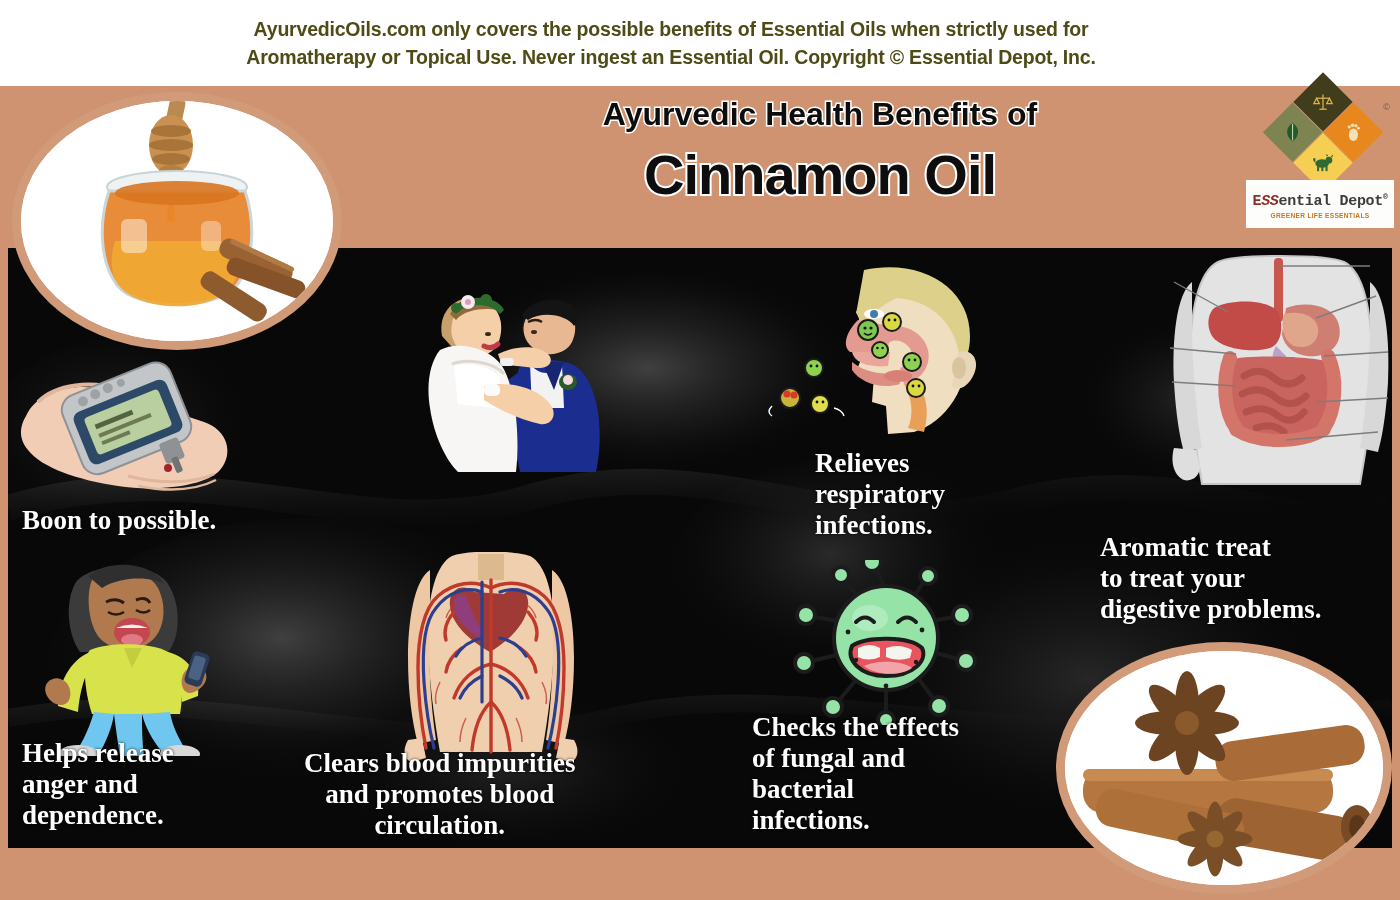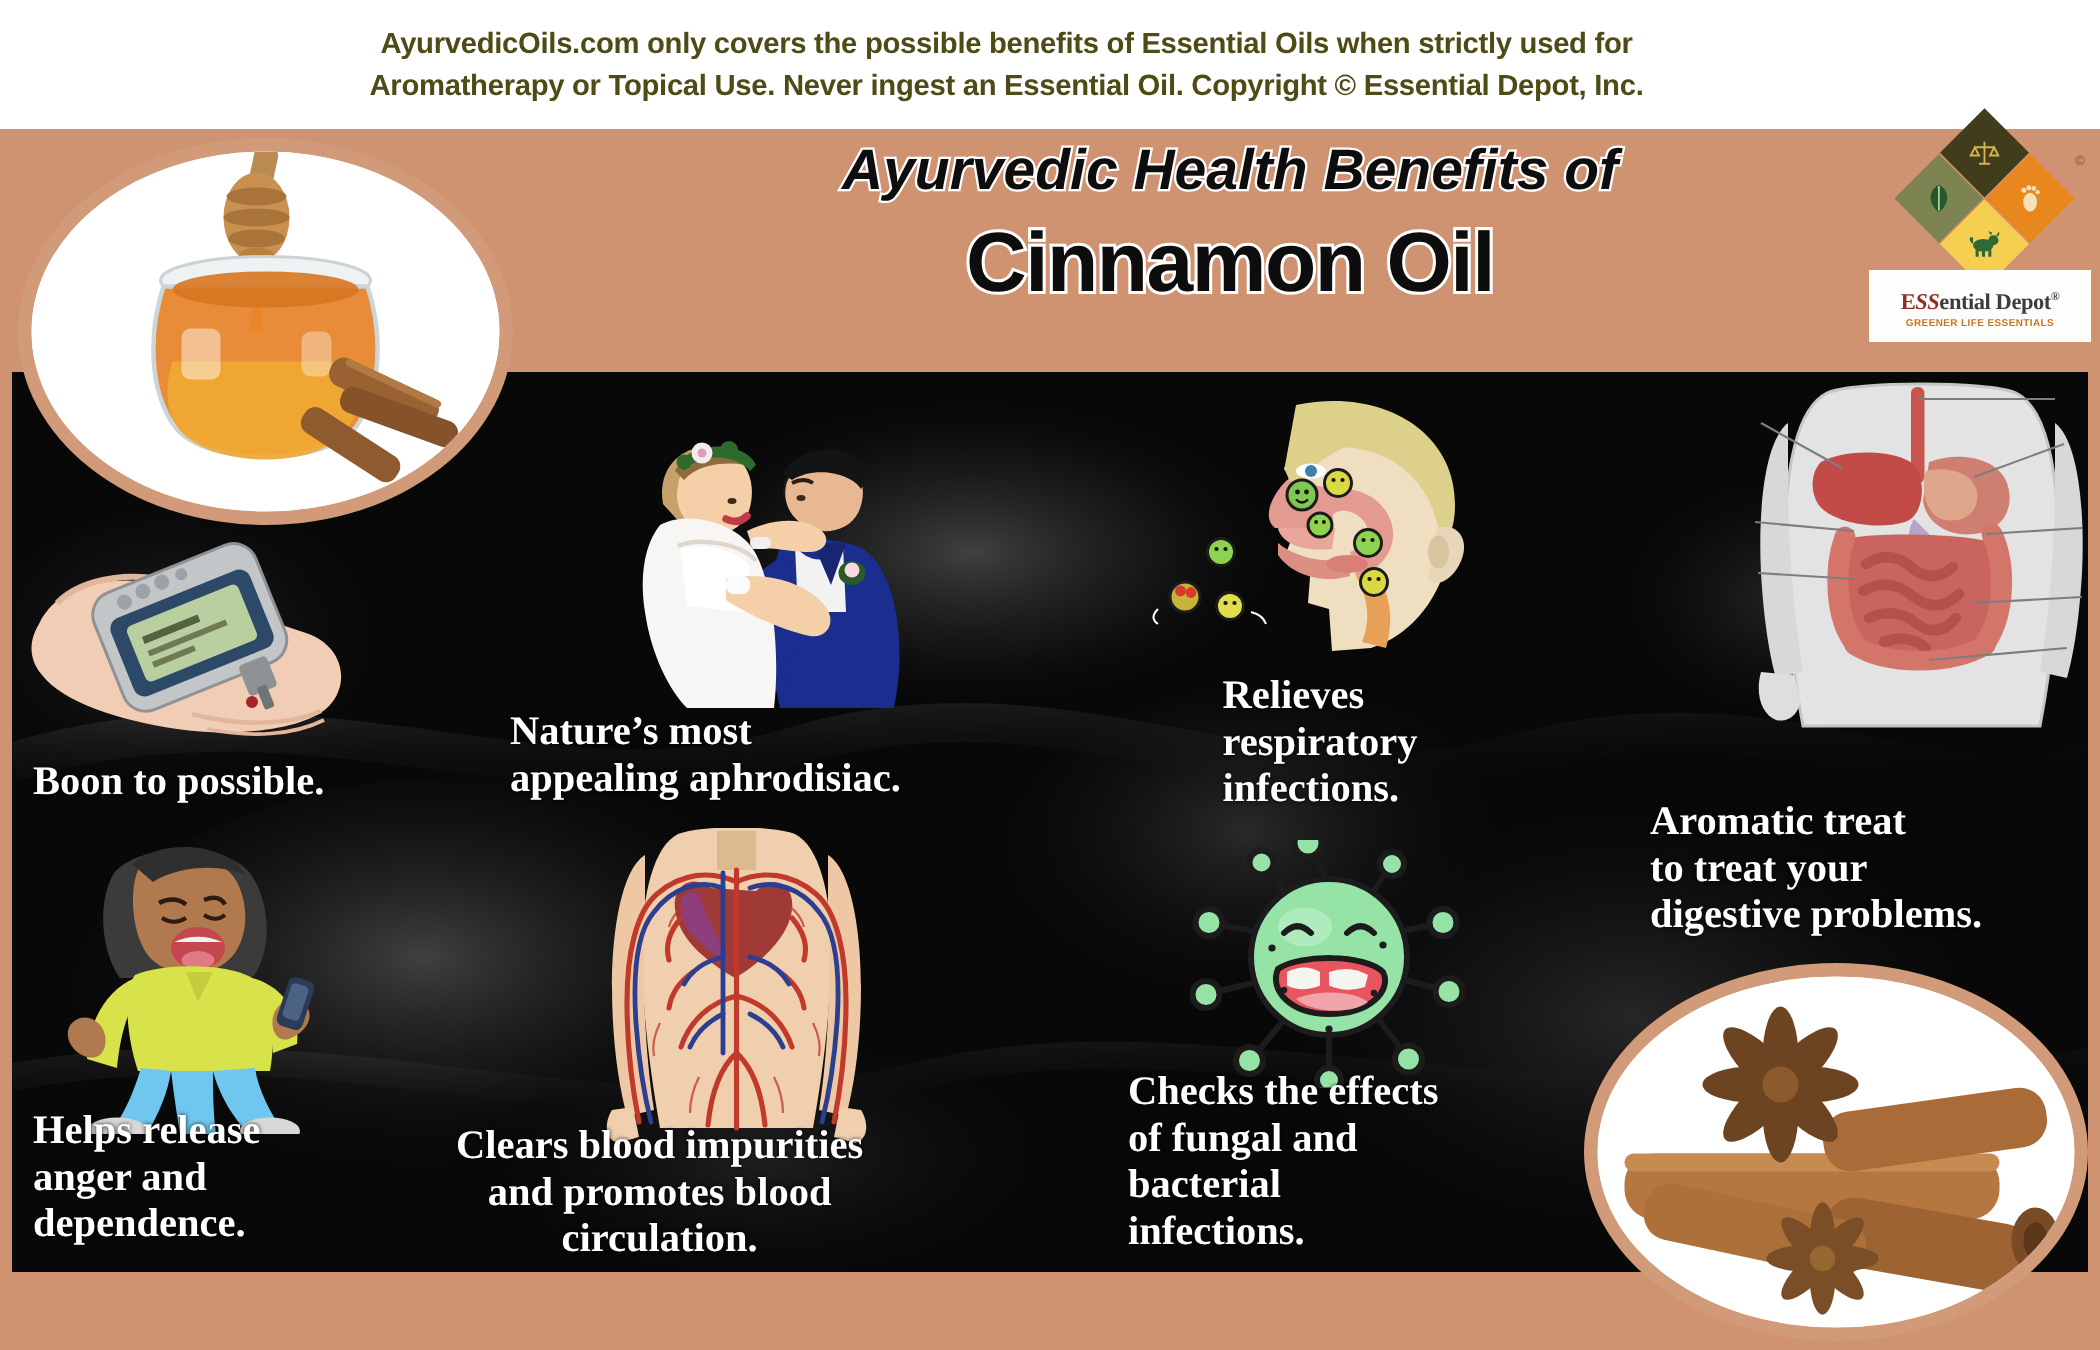--- a/index.html
+++ b/index.html
@@ -41,28 +41,27 @@
     position:absolute;left:0;top:86px;width:1400px;height:162px;
     background:#cf9372;
   }
   .title-wrap{
     position:absolute;left:420px;top:92px;width:800px;
     text-align:center;
     font-family:"Liberation Sans",sans-serif;
     font-weight:bold;
   }
   .title-sub{
-    font-size:38px;
+    font-size:32px;
     line-height:44px;
     color:#0d0d0d;
     letter-spacing:0px;
     -webkit-text-stroke:3px #ffffff;
     paint-order:stroke fill;
     text-shadow:0 0 0 #fff;
-    font-style:italic;
   }
   .title-main{
     font-size:56px;
     line-height:78px;
     color:#0d0d0d;
     letter-spacing:-1px;
     -webkit-text-stroke:4px #ffffff;
     paint-order:stroke fill;
   }
 
@@ -116,21 +115,21 @@
     position:absolute;right:6px;top:14px;
     font-family:"Liberation Sans",sans-serif;
     font-size:9px;color:#6a5b4a;
   }
   .logo .plate{
     position:absolute;left:2px;top:92px;width:148px;height:48px;
     background:#fdfdfb;
     display:flex;flex-direction:column;align-items:center;justify-content:center;
   }
   .logo .ed-name{
-    font-family:Liberation Serif, serif;
+    font-family:Liberation Mono, monospace;
     font-weight:bold;font-size:15px;line-height:16px;
     letter-spacing:-0.3px;
   }
   .logo .ed-name .e1{color:#8d2f24;}
   .logo .ed-name .ss{color:#8d2f24;font-style:italic;}
   .logo .ed-name .rest{color:#3d3d3d;}
   .logo .ed-name .sup{font-size:8px;vertical-align:super;color:#3d3d3d;}
   .logo .ed-tag{
     font-family:"Liberation Sans",sans-serif;
     font-weight:bold;font-size:6.6px;letter-spacing:0.3px;
@@ -637,22 +636,20 @@
         <circle cx="62" cy="72" r="2.4"></circle>
           <circle cx="70" cy="100" r="2.2"></circle>
         <circle cx="136" cy="70" r="2.4"></circle>
           <circle cx="130" cy="102" r="2.2"></circle>
         <circle cx="100" cy="126" r="2.4"></circle>
       </g>
     </svg>
   </div>
 
   <div class="cap cap-diabetic">Boon to possible.</div>
-  <div class="cap cap-aphro">Nature’s most
-appealing aphrodisiac.</div>
   <div class="cap cap-resp">Relieves
 respiratory
 infections.</div>
   <div class="cap cap-digest">Aromatic treat
 to treat your
 digestive problems.</div>
   <div class="cap cap-anger">Helps release
 anger and
 dependence.</div>
   <div class="cap cap-blood">Clears blood  impurities

